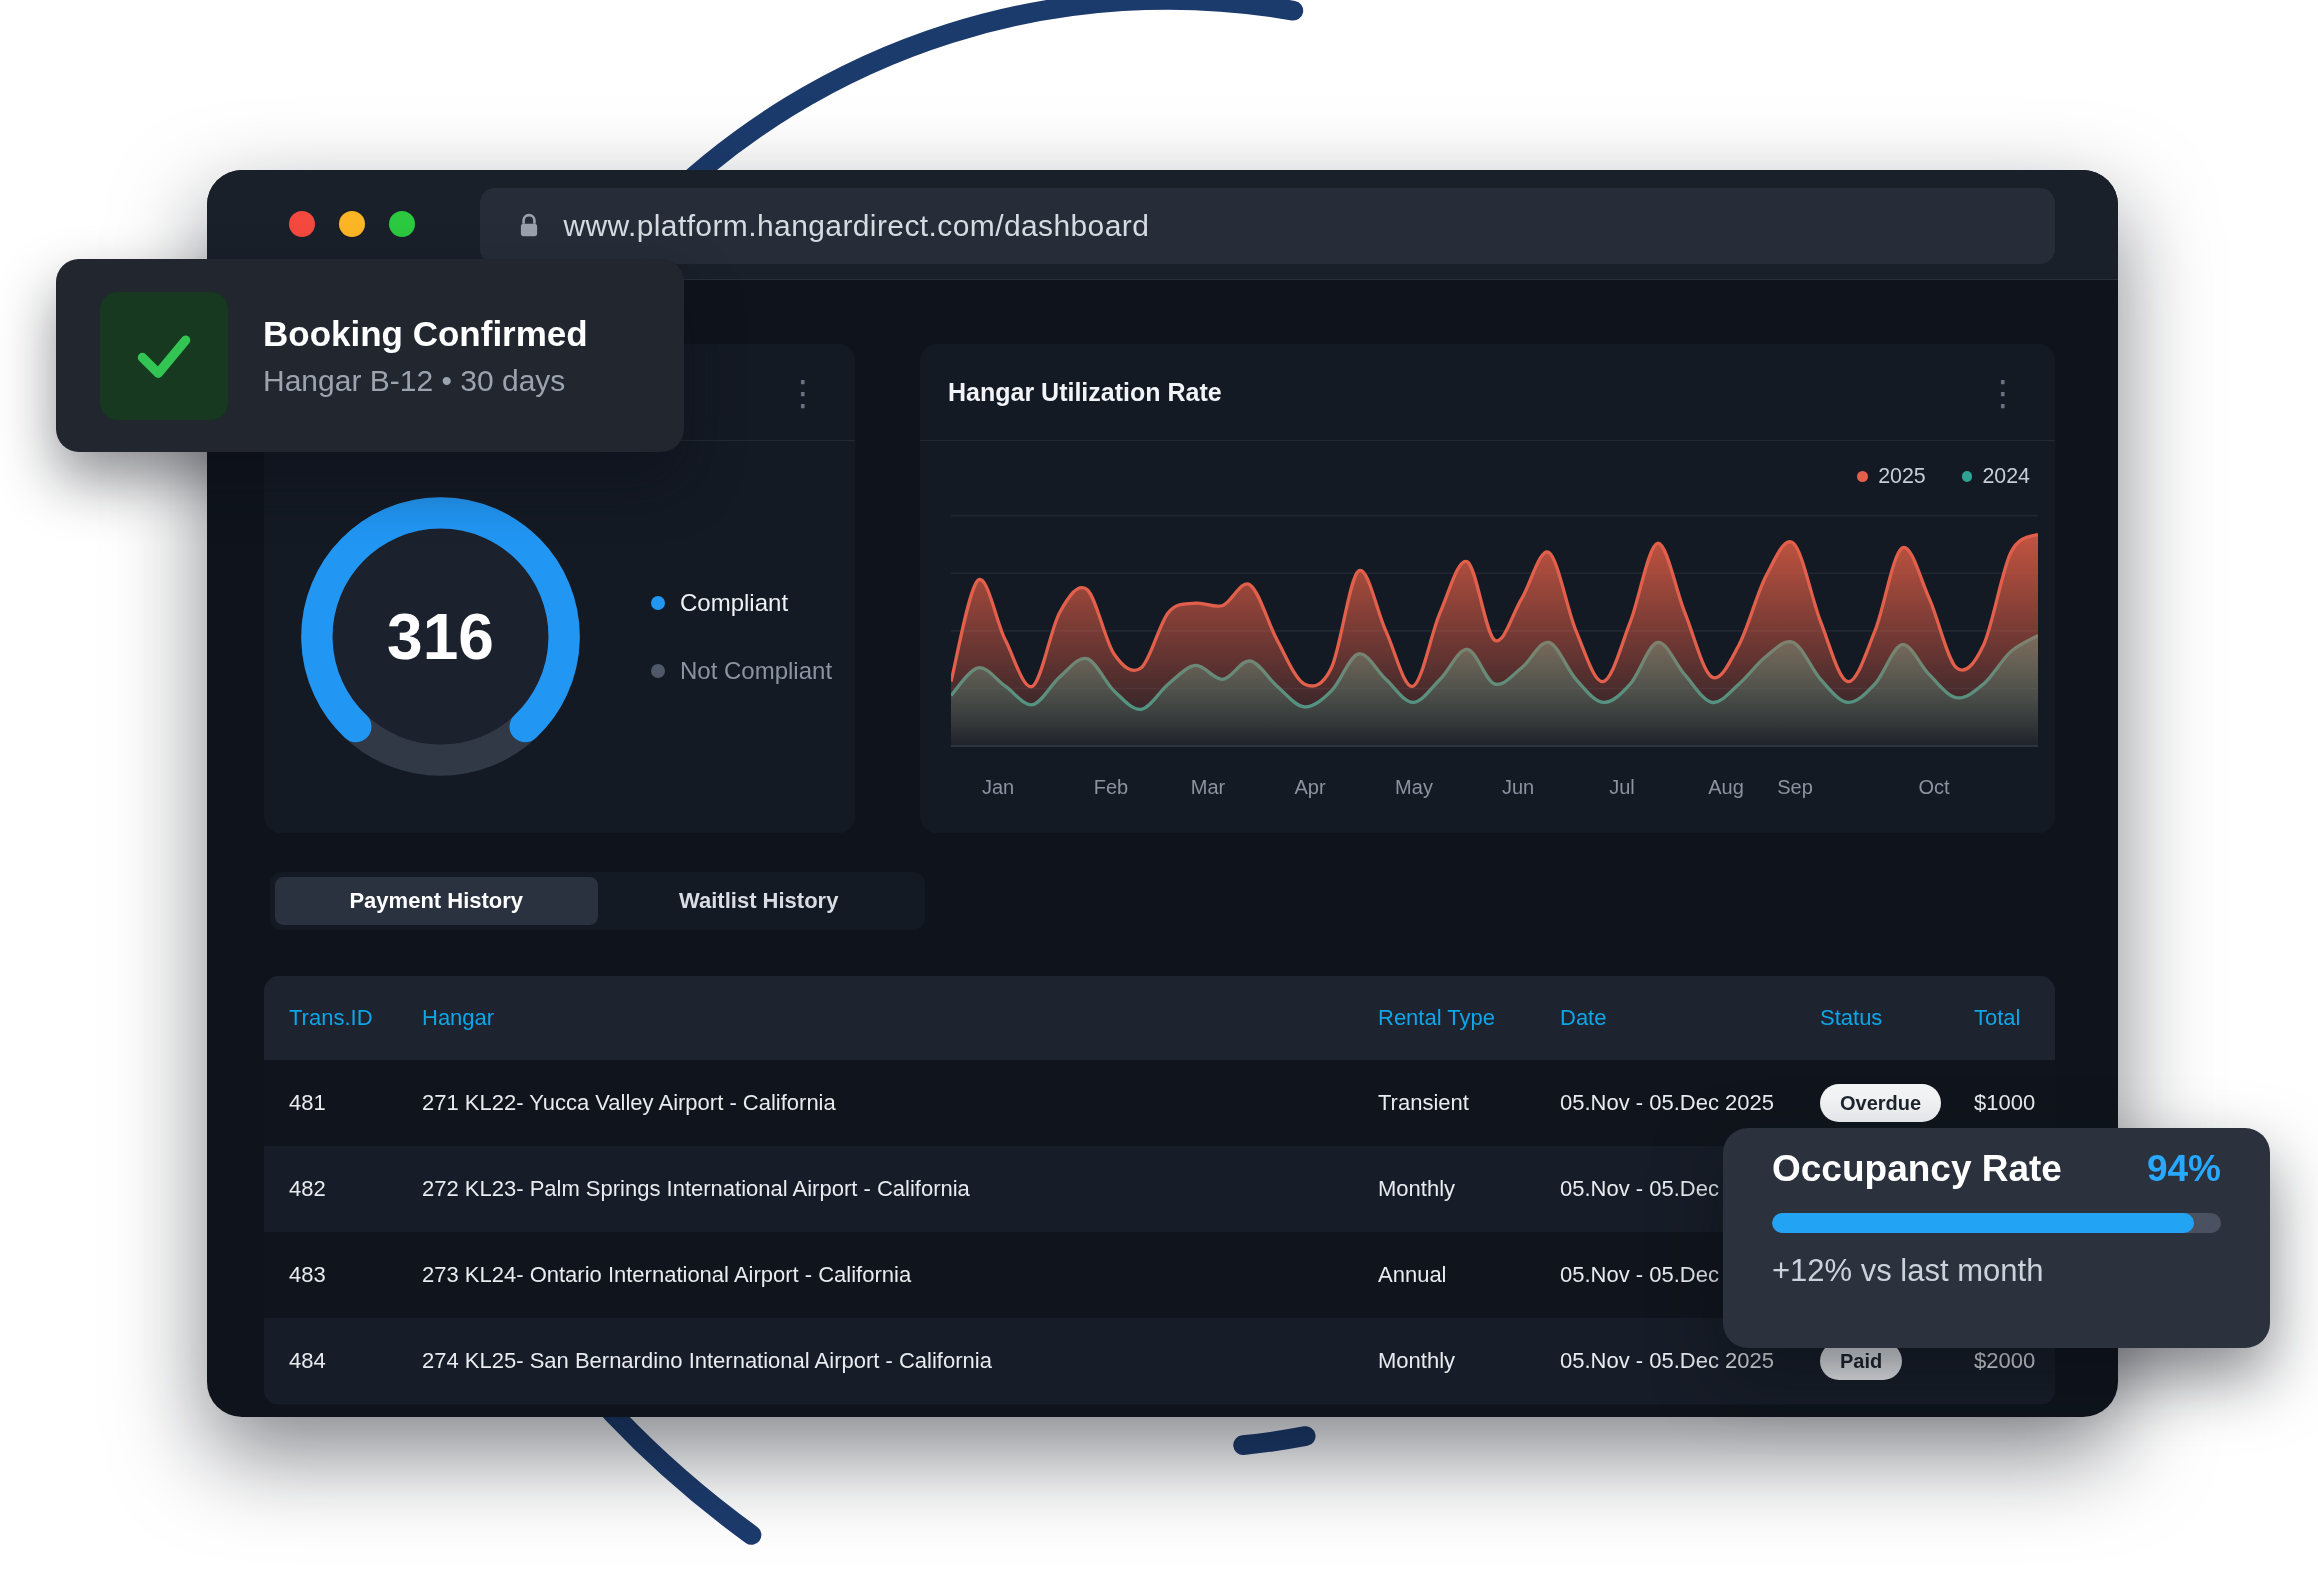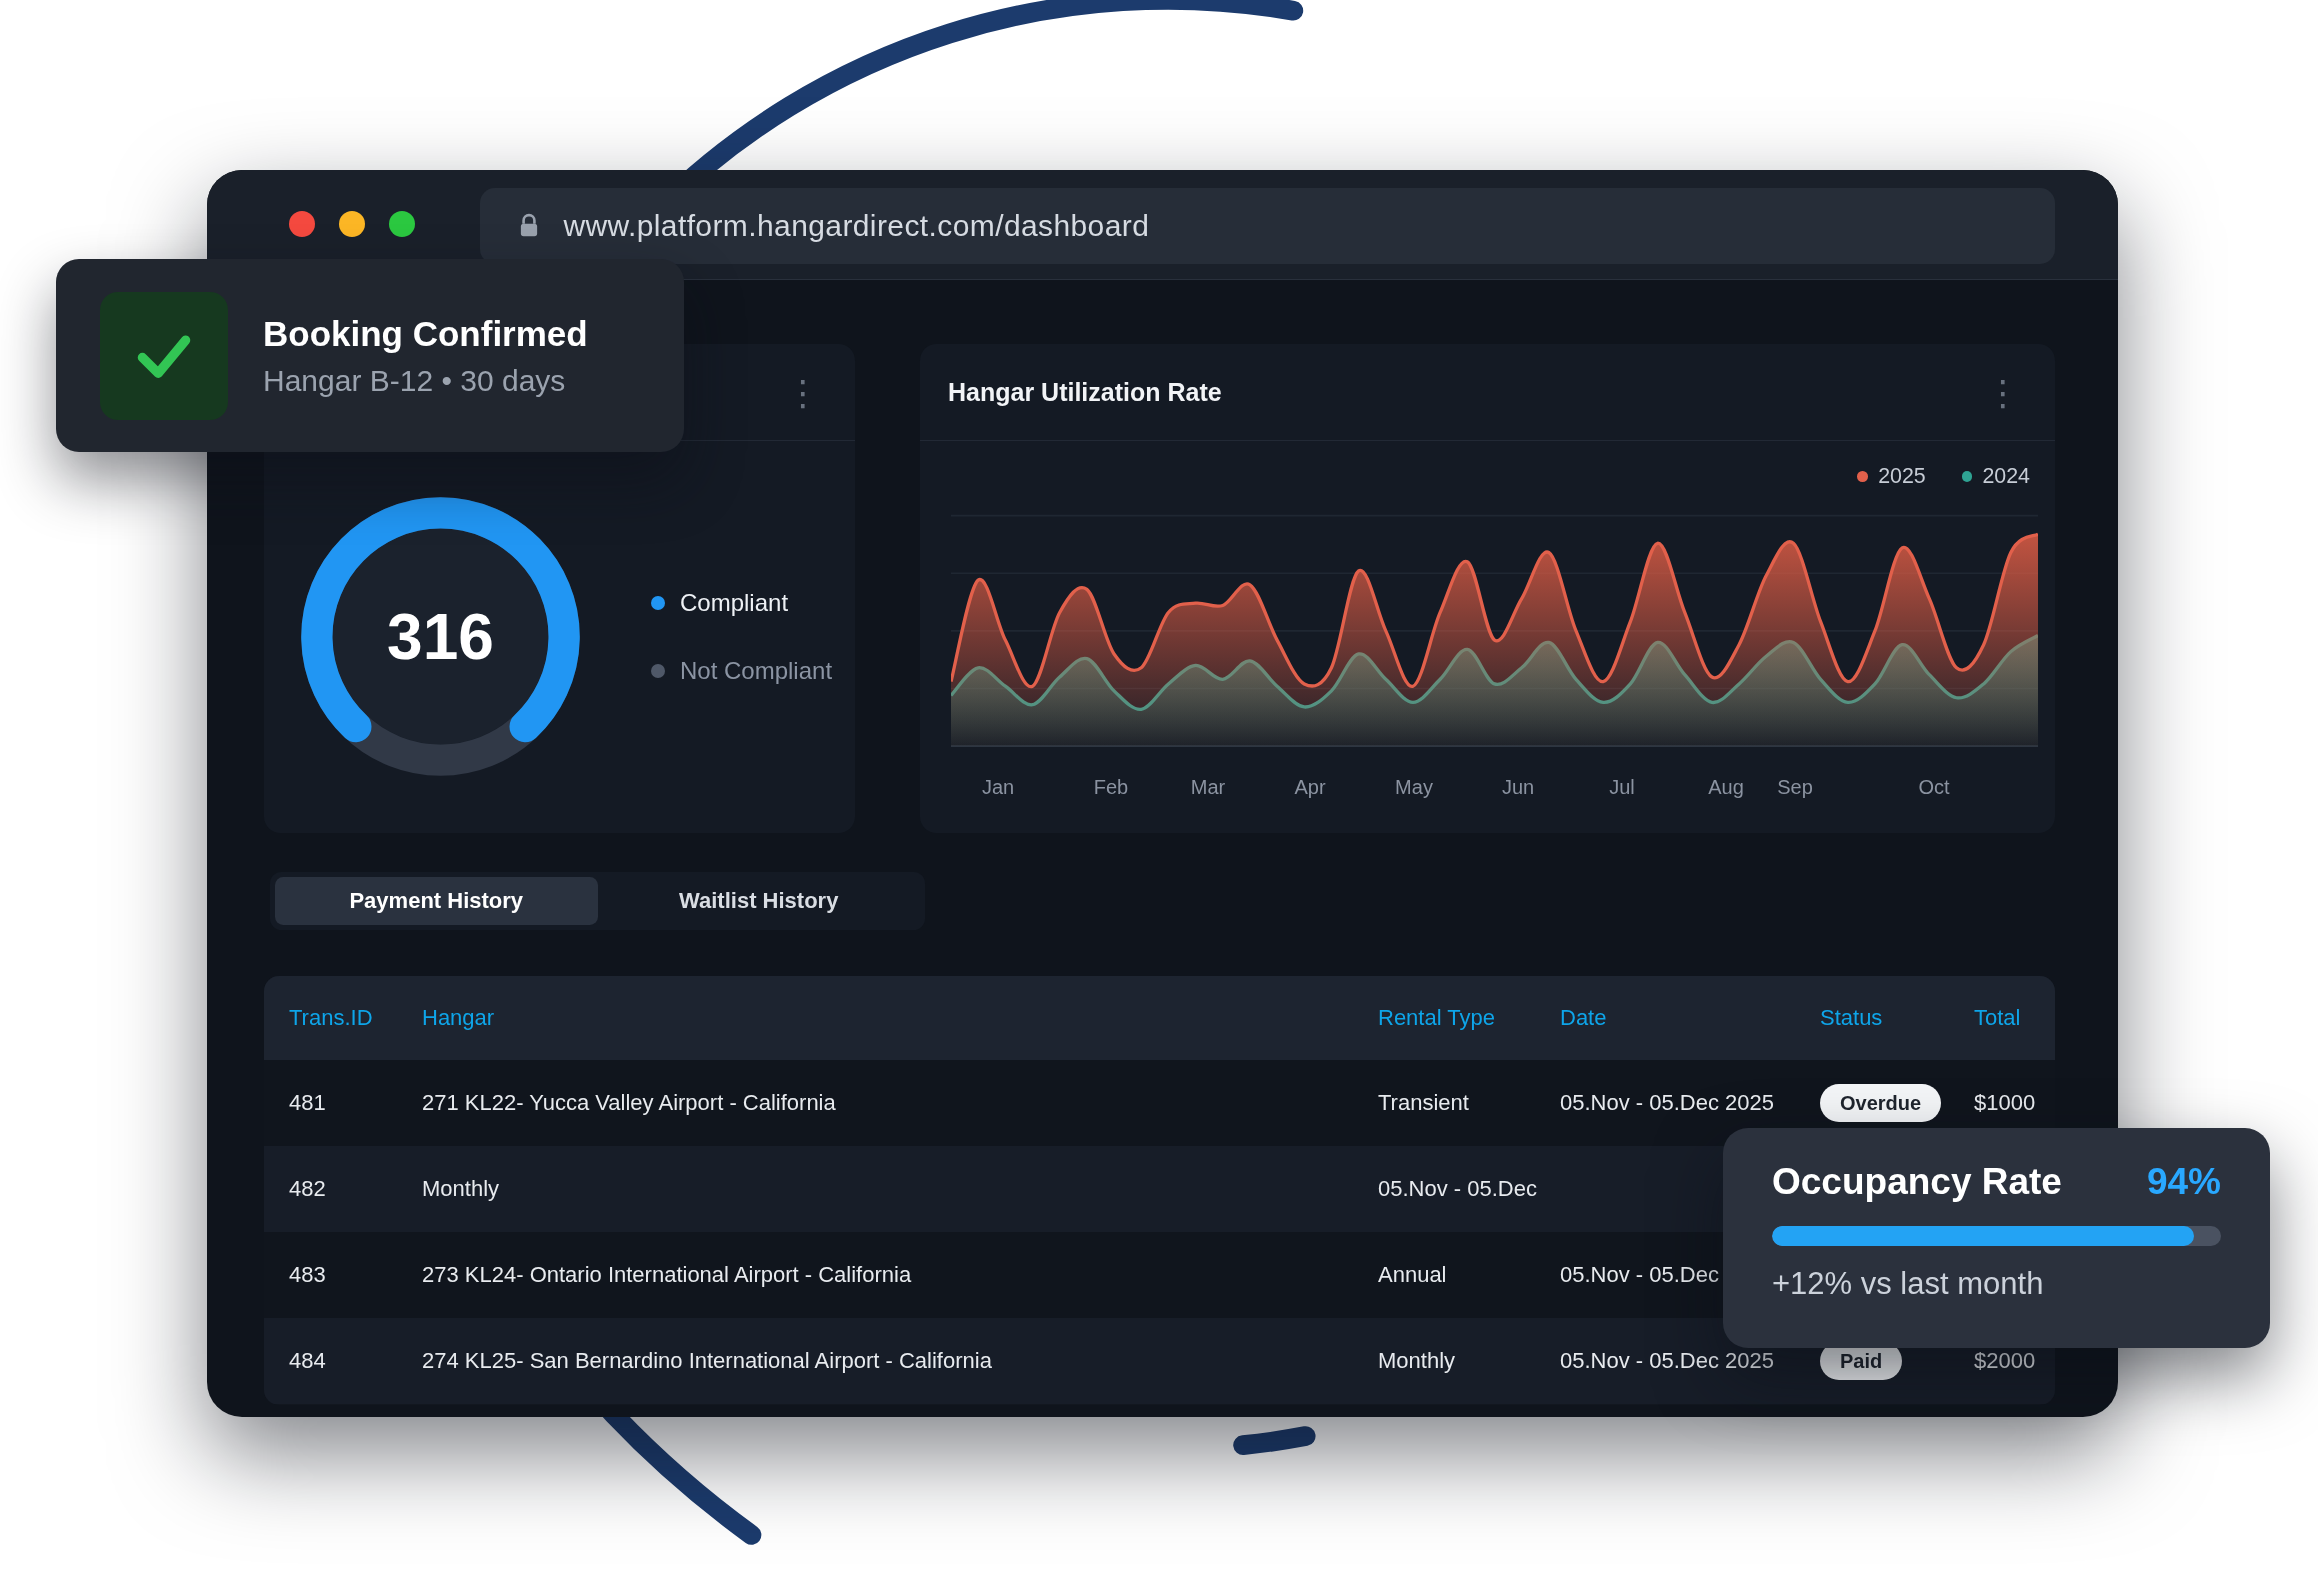--- a/index.html
+++ b/index.html
@@ -107,21 +107,21 @@
   }
   .toast-text{margin-left:35px;}
   .toast-title{font-size:35px;font-weight:bold;color:#ffffff;}
   .toast-sub{margin-top:10px;font-size:30px;color:#9ba3af;}
 
   
   .occupancy{
     position:absolute;left:1723px;top:1128px;width:547px;height:220px;
     background:#2b313d;border-radius:25px;z-index:6;
     box-shadow:0 29px 66px rgba(10,14,22,.5);
-    padding:33px 49px;box-sizing:border-box;
+    padding:20px 49px;box-sizing:border-box;
   }
   .occ-row{display:flex;justify-content:space-between;align-items:baseline;}
   .occ-title{font-size:37px;font-weight:bold;color:#ffffff;}
   .occ-value{font-size:37px;font-weight:bold;color:#29a8ff;}
   .occ-bar{margin-top:23px;height:20px;border-radius:10px;background:#4a5261;overflow:hidden;}
   .occ-fill{height:100%;background:#23a3f4;border-radius:10px;width:0;}
   .occ-delta{margin-top:20px;font-size:31px;color:#ccd2db;}
 </style>
 </head>
 <body>
@@ -245,20 +245,21 @@
       <div class="trow">
         <span>481</span>
         <span>271 KL22- Yucca Valley Airport - California</span>
         <span>Transient</span>
         <span>05.Nov - 05.Dec 2025</span>
         <span><span class="badge">Overdue</span></span>
         <span>$1000</span>
       </div>
       <div class="trow">
         <span>482</span>
+        <span>272 KL23- Palm Springs International Airport - California</span>
         <span>Monthly</span>
         <span>05.Nov - 05.Dec</span>
         <span></span>
         <span></span>
       </div>
       <div class="trow">
         <span>483</span>
         <span>273 KL24- Ontario International Airport - California</span>
         <span>Annual</span>
         <span>05.Nov - 05.Dec</span>

